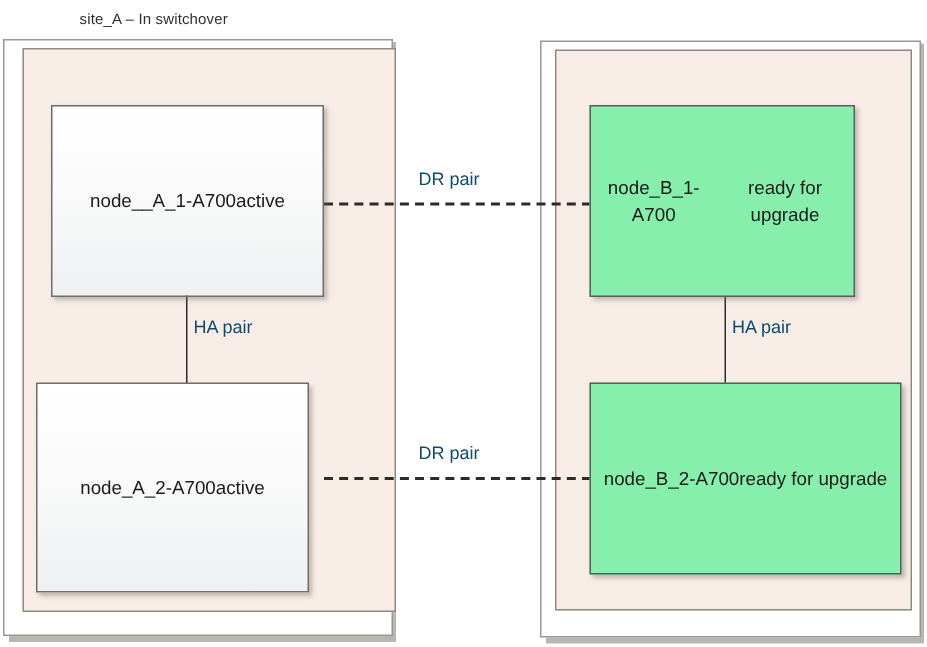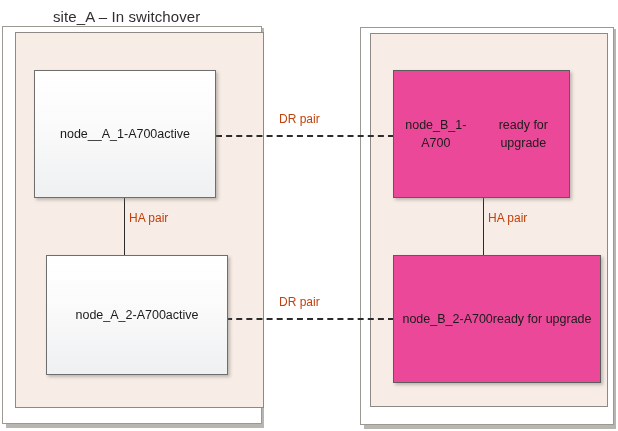--- a/index.html
+++ b/index.html
@@ -29,21 +29,21 @@
     background: #f7ede6;
     box-sizing: border-box;
   }
   .site-shell-shadow {
     position: absolute;
     background: #b9b5b0;
   }
 
   .site-title {
     position: absolute;
-    font-size: 15px;
+    font-size: 10px;
     color: #2f2f2f;
     white-space: nowrap;
     letter-spacing: 0.1px;
   }
 
   
   .node {
     position: absolute;
     box-sizing: border-box;
     border: 1px solid #6e6e6e;
@@ -53,41 +53,41 @@
     text-align: center;
     font-size: 12.5px;
     color: #1b1b1b;
     line-height: 1.45;
     box-shadow: 2px 2px 3px rgba(120,115,110,0.45);
   }
   .node.light {
     background: linear-gradient(to bottom, #ffffff 0%, #fbfbfb 40%, #eef0f1 100%);
   }
   .node.gray {
-    background: #ec4899;
+    background: #86efac;
     border-color: #5c5c5c;
   }
   .node .l1 { display: block; }
   .node .l2 { display: block; }
 
   
   .ha-line {
     position: absolute;
     width: 0;
     border-left: 1.6px solid #2b2b2b;
   }
   .dr-line {
     position: absolute;
     height: 0;
     border-top: 2px dashed #2b2b2b;
   }
   .conn-label {
     position: absolute;
     font-size: 12px;
-    color: #c2410c;
+    color: #0c4a6e;
     white-space: nowrap;
     background: transparent;
   }
 </style>
 </head>
 <body>
 
 <div id="canvas">
 
   <div class="site-shell-shadow" style="left:6px; top:28px; width:258px; height:400px;"></div>
@@ -109,21 +109,21 @@
   <div class="conn-label" style="left:279px; top:112px;">DR pair</div>
 
   <div class="dr-line" style="left:216px; top:318px; width:178px;"></div>
   <div class="conn-label" style="left:279px; top:295px;">DR pair</div>
 
   <div class="node light" style="left:34px; top:70px; width:182px; height:128px;">
     <span class="l1">node__A_1-A700</span>
     <span class="l2">active</span>
   </div>
 
-  <div class="node light" style="left:46px; top:255px; width:182px; height:120px;">
+  <div class="node light" style="left:24px; top:255px; width:182px; height:140px;">
     <span class="l1">node_A_2-A700</span>
     <span class="l2">active</span>
   </div>
 
   <div class="node gray" style="left:393px; top:70px; width:177px; height:128px;">
     <span class="l1">node_B_1-A700</span>
     <span class="l2">ready for upgrade</span>
   </div>
 
   <div class="node gray" style="left:393px; top:255px; width:208px; height:128px;">

